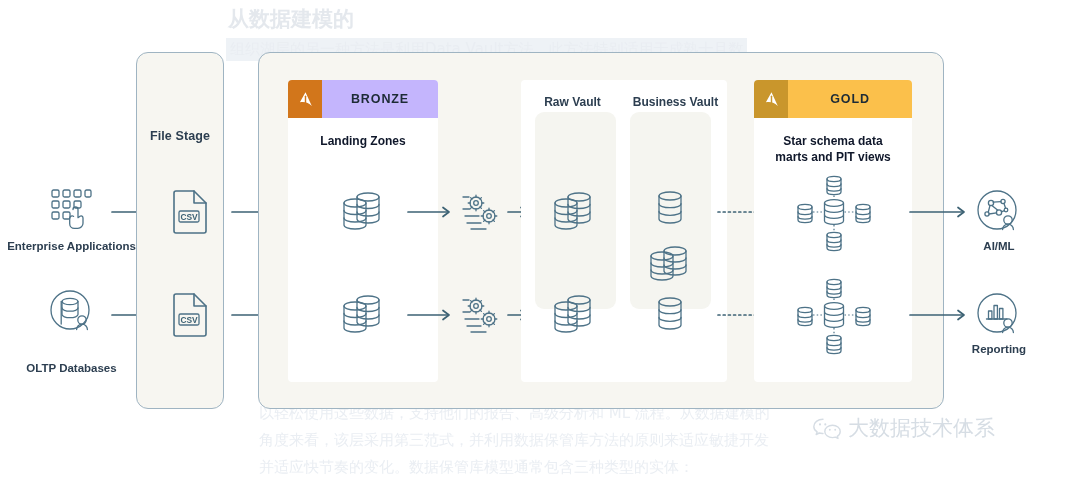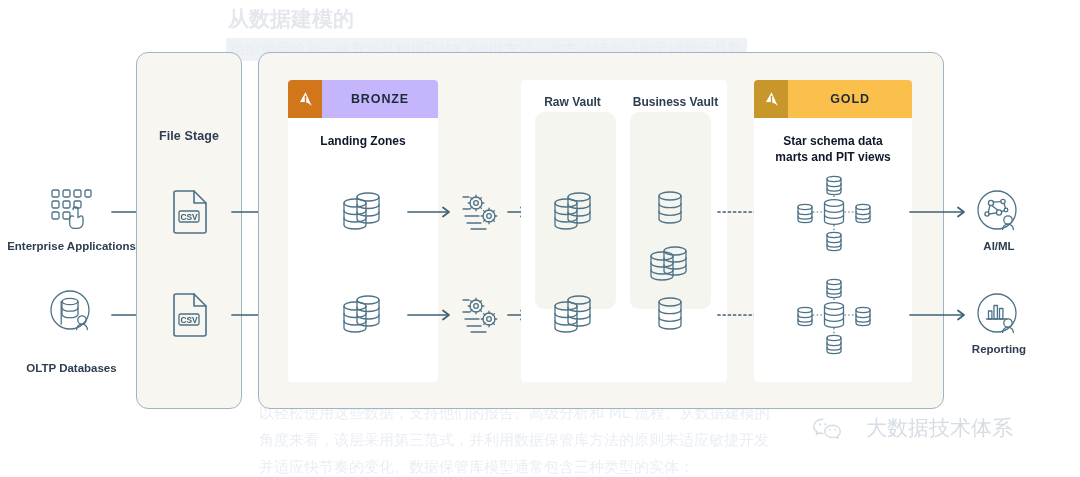--- a/index.html
+++ b/index.html
@@ -47,36 +47,36 @@
     margin-left: 33px;
   }
   #ghost-body-1 { top: 404px; }
   #ghost-body-2 { top: 431px; }
   #ghost-body-3 { top: 458px; }
 
   
   #watermark {
     position: absolute;
     left: 812px; top: 414px;
-    display: flex; align-items: center; gap: 24px;
+    display: flex; align-items: center; gap: 6px;
     color: #d6dde4;
     font-size: 21px;
     font-family: "DejaVu Sans", sans-serif;
     user-select: none;
   }
   #watermark svg { display:block; }
 
   
   .panel {
     position: absolute;
     background: #f7f6f1;
     border: 1.5px solid #9fb4c2;
     border-radius: 12px;
   }
-  #panel-filestage { left: 136px; top: 52px; width: 106px; height: 357px; }
+  #panel-filestage { left: 136px; top: 52px; width: 88px; height: 357px; }
   #panel-medallion { left: 258px; top: 52px; width: 686px; height: 357px; }
 
   .panel-title {
     position: absolute;
     font-size: 12.5px; font-weight: bold; color: #2c3e50;
     text-align: center; width: 100%;
     letter-spacing: .1px;
   }
 
   

